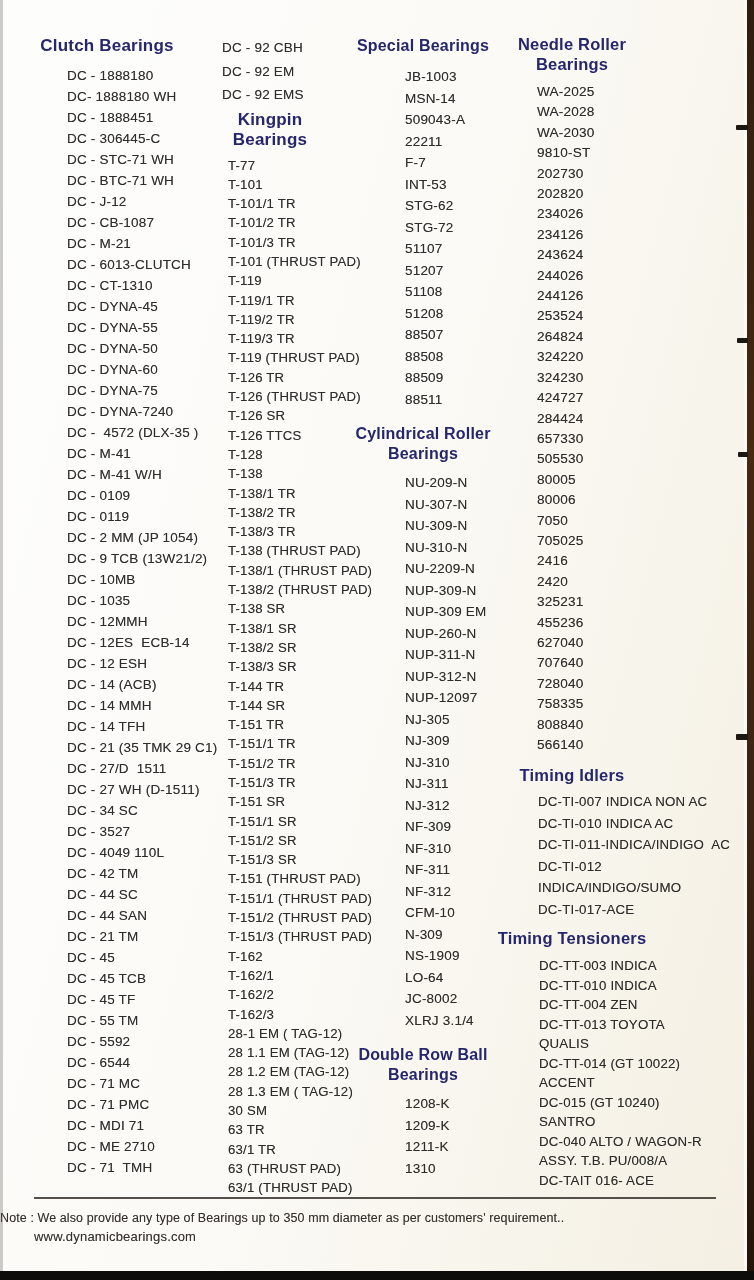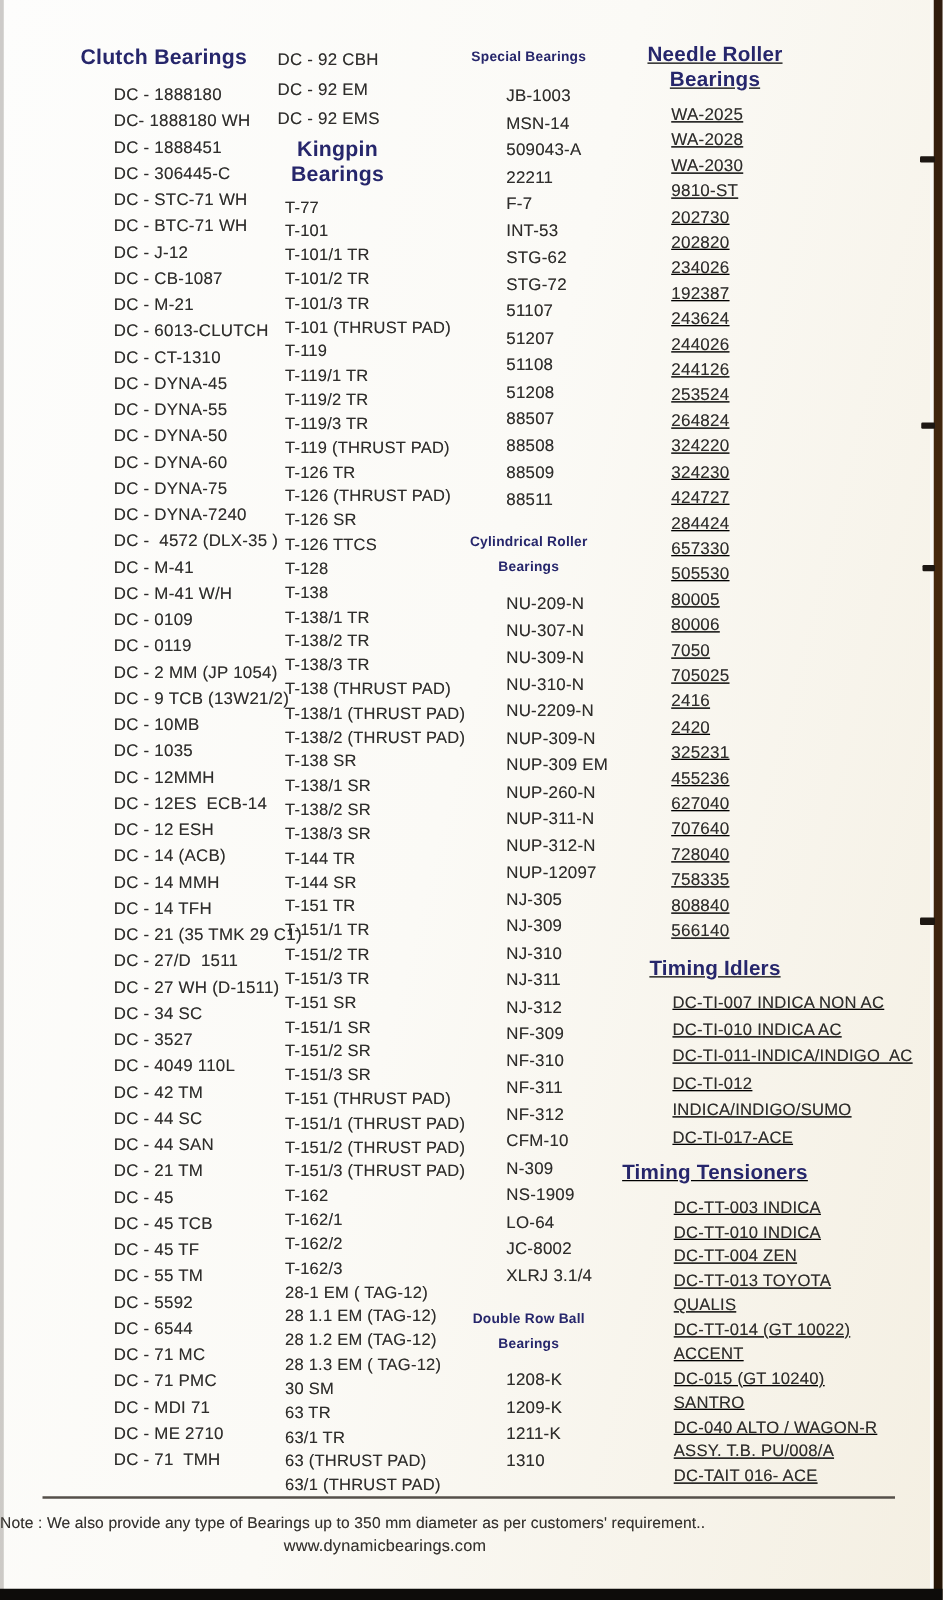--- a/index.html
+++ b/index.html
@@ -32,51 +32,51 @@
   .col .heading{
     margin:0;font-weight:bold;color:var(--head,#26266b);
     text-align:center;white-space:pre-line;letter-spacing:0.2px;
   }
   .col ul{list-style:none;margin:0;padding:0;}
   .col li{
     white-space:pre;color:var(--ink,#2e2d2b);letter-spacing:0.2px;
     text-shadow:0 0 0.4px rgba(40,38,35,0.45);
   }
 
-  #col1{left:56px;top:36px;width:150px;}
+  #col1{left:32px;top:36px;width:150px;}
   #col1 .heading{font-size:17px;line-height:20px;margin-bottom:9px;}
   #col1 li{font-size:13.5px;line-height:21px;padding-left:35px;}
 
   #col2{left:205px;top:36px;width:130px;}
   #col2 .block:nth-of-type(1) li{font-size:13.5px;line-height:23.5px;padding-left:17px;}
   #col2 .heading{font-size:17px;line-height:20px;margin:3px 0 6px;}
   #col2 .block:nth-of-type(2) li{font-size:13.2px;line-height:19.3px;padding-left:23px;}
 
   #col3{left:348px;top:36px;width:150px;}
-  #col3 .heading{font-size:11px;line-height:20px;margin-bottom:10px;}
+  #col3 .heading{font-size:16px;line-height:20px;margin-bottom:10px;}
   #col3 .block + .block .heading{margin-top:14px;margin-bottom:8px;}
   #col3 li{font-size:13.5px;line-height:21.5px;padding-left:57px;}
 
-  #col4{left:492px;top:34px;width:160px;text-decoration:underline;}
+  #col4{left:492px;top:34px;width:160px;}
   #col4 .heading{font-size:16.5px;line-height:20px;margin-bottom:8px;}
   #col4 .block:nth-of-type(2) .heading{margin-top:10px;margin-bottom:6px;}
   #col4 .block:nth-of-type(3) .heading{margin-top:8px;margin-bottom:8px;}
   #col4 .block:nth-of-type(1) li{font-size:13.6px;line-height:20.4px;padding-left:45px;}
   #col4 .block:nth-of-type(2) li{font-size:13.3px;line-height:21.5px;padding-left:46px;}
   #col4 .block:nth-of-type(3) li{font-size:13.3px;line-height:19.5px;padding-left:47px;}
 
   
   .footer-rule{position:absolute;left:34px;top:1197px;width:682px;height:2px;
     background:#55504a;z-index:2;}
   .footer-note{position:absolute;left:0;top:1211px;width:746px;text-align:left;
     font-size:12.5px;color:#35322e;letter-spacing:0.1px;
     text-shadow:0 0 0.4px rgba(40,38,35,0.4);}
-  .website{position:absolute;left:0;top:1229px;width:616px;text-align:center;
+  .website{position:absolute;left:0;top:1229px;width:616px;text-align:left;
     font-size:13px;color:#35322e;letter-spacing:0.2px;
-    text-shadow:0 0 0.4px rgba(40,38,35,0.4);}
+    text-shadow:0 0 0.4px rgba(40,38,35,0.4);padding-left:34px;}
 </style>
 </head>
 <body style="--head: #26266b; --ink: #2e2d2b;">
 
 <div class="paper">
 
   <div class="col" id="col1">
       <section class="block">
         <h2 class="heading">Clutch Bearings</h2>
         <ul>
@@ -274,21 +274,21 @@
         <h2 class="heading">Needle Roller
 Bearings</h2>
         <ul>
           <li>WA-2025</li>
           <li>WA-2028</li>
           <li>WA-2030</li>
           <li>9810-ST</li>
           <li>202730</li>
           <li>202820</li>
           <li>234026</li>
-          <li>192387</li>
+          <li>234126</li>
           <li>243624</li>
           <li>244026</li>
           <li>244126</li>
           <li>253524</li>
           <li>264824</li>
           <li>324220</li>
           <li>324230</li>
           <li>424727</li>
           <li>284424</li>
           <li>657330</li>

